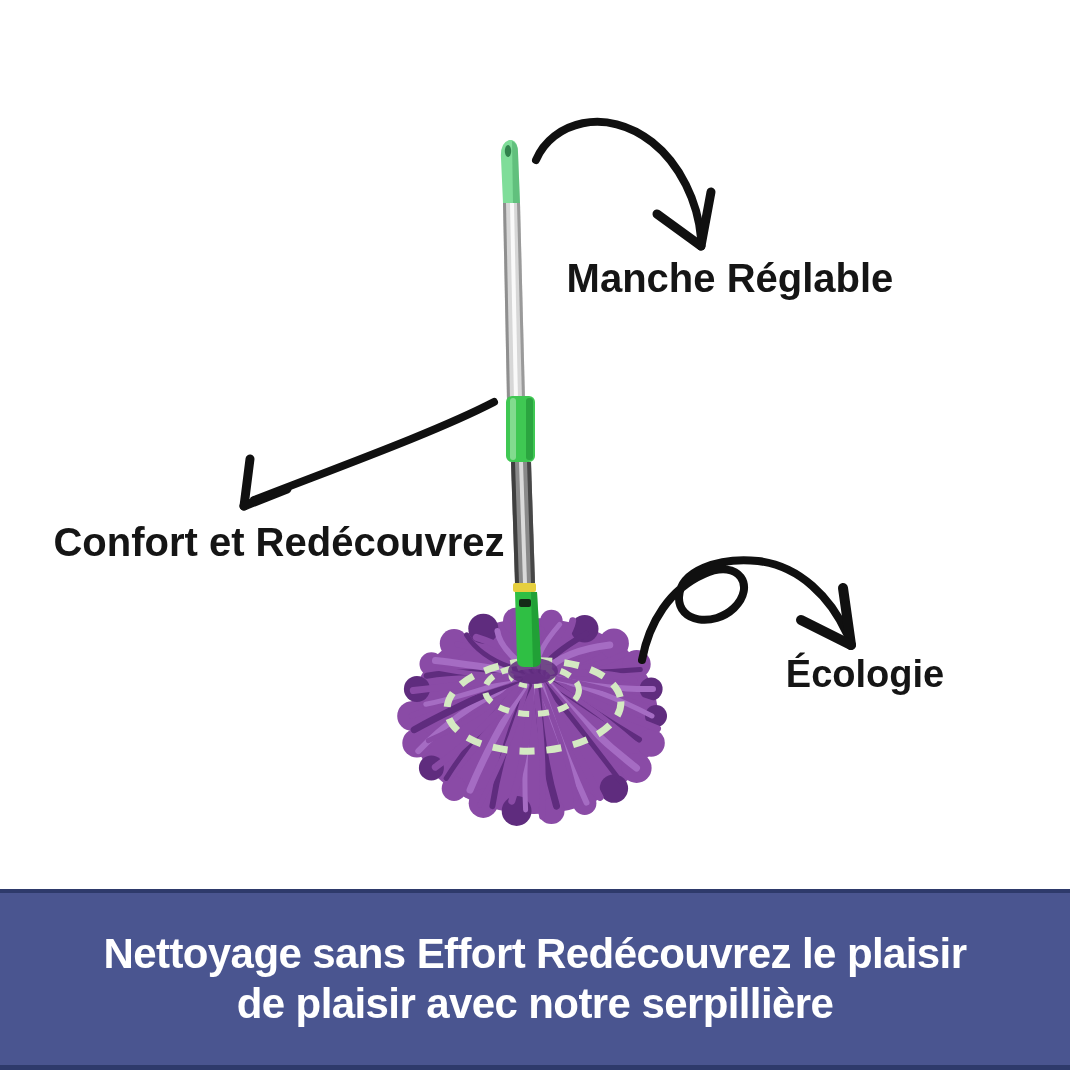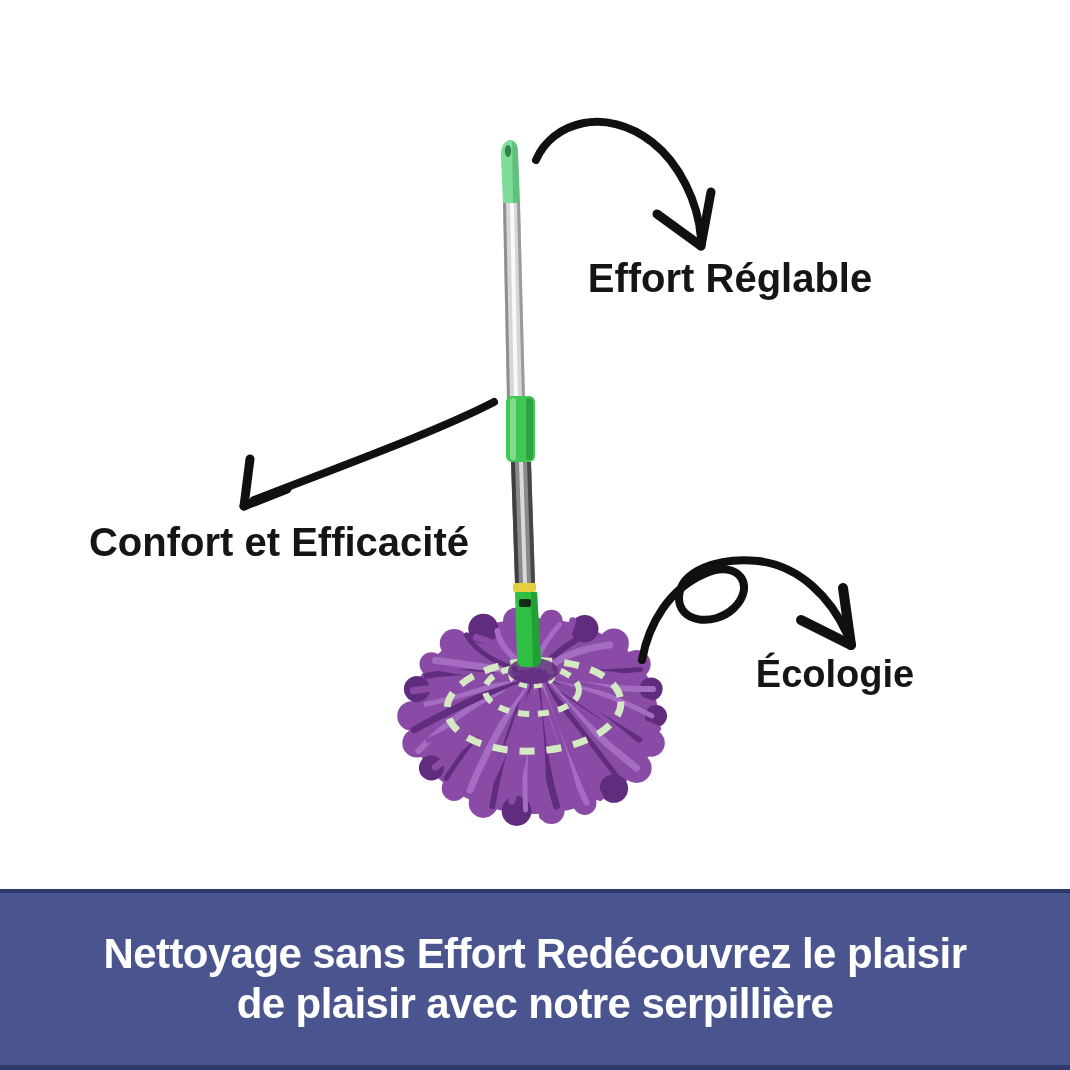--- a/index.html
+++ b/index.html
@@ -8,21 +8,21 @@
     background:var(--page_bg,#ffffff);
     font-family:"Liberation Sans",sans-serif;
   }
   .photo-layer{position:absolute;left:0;top:0;width:1070px;height:1070px;}
   .callout{
     position:absolute;font-weight:700;color:var(--annotation_text,#151515);
     text-align:center;white-space:nowrap;line-height:1.1;
   }
   .callout-manche{left:549px;top:256px;width:362px;font-size:40px;}
   .callout-confort{left:53px;top:520px;width:452px;font-size:40px;}
-  .callout-ecologie{left:743px;top:654px;width:184px;font-size:38px;}
+  .callout-ecologie{left:773px;top:654px;width:184px;font-size:38px;}
   .banner{
     position:absolute;left:0;right:0;top:889px;bottom:0;
     background:var(--banner_bg,#4a5590);
     border-top:4px solid var(--banner_edge,#2e3a6b);
     border-bottom:5px solid var(--banner_edge,#2e3a6b);
     display:flex;flex-direction:column;align-items:center;justify-content:center;
     gap:0;color:var(--banner_text,#ffffff);
     font-weight:700;font-size:42px;letter-spacing:-0.6px;line-height:1.2;
     text-align:center;
   }
@@ -165,23 +165,23 @@
       <path d="M 244 506 L 287 489" stroke-width="9"></path>
     </g>
 
     <g fill="none" style="stroke:var(--arrow)" stroke-width="8" stroke-linecap="round">
       <path d="M 642 660 C 649 622, 670 589, 704 574 C 740 558, 756 587, 734 608 C 714 627, 678 623, 679 597 C 680 571, 718 557, 758 561 C 800 566, 831 598, 847 634"></path>
       <path d="M 851 645 L 843 588" stroke-width="10"></path>
       <path d="M 851 645 L 801 620" stroke-width="10"></path>
     </g>
   </svg>
 
-  <div class="callout callout-manche">Effort Réglable</div>
+  <div class="callout callout-manche">Manche Réglable</div>
 
-  <div class="callout callout-confort">Confort et Efficacité</div>
+  <div class="callout callout-confort">Confort et Redécouvrez</div>
 
   <div class="callout callout-ecologie">Écologie</div>
 
   <div class="banner">
     <div>Nettoyage sans Effort Redécouvrez le plaisir</div>
     <div>de plaisir avec notre serpillière</div>
   </div>
 
 </div>
 

